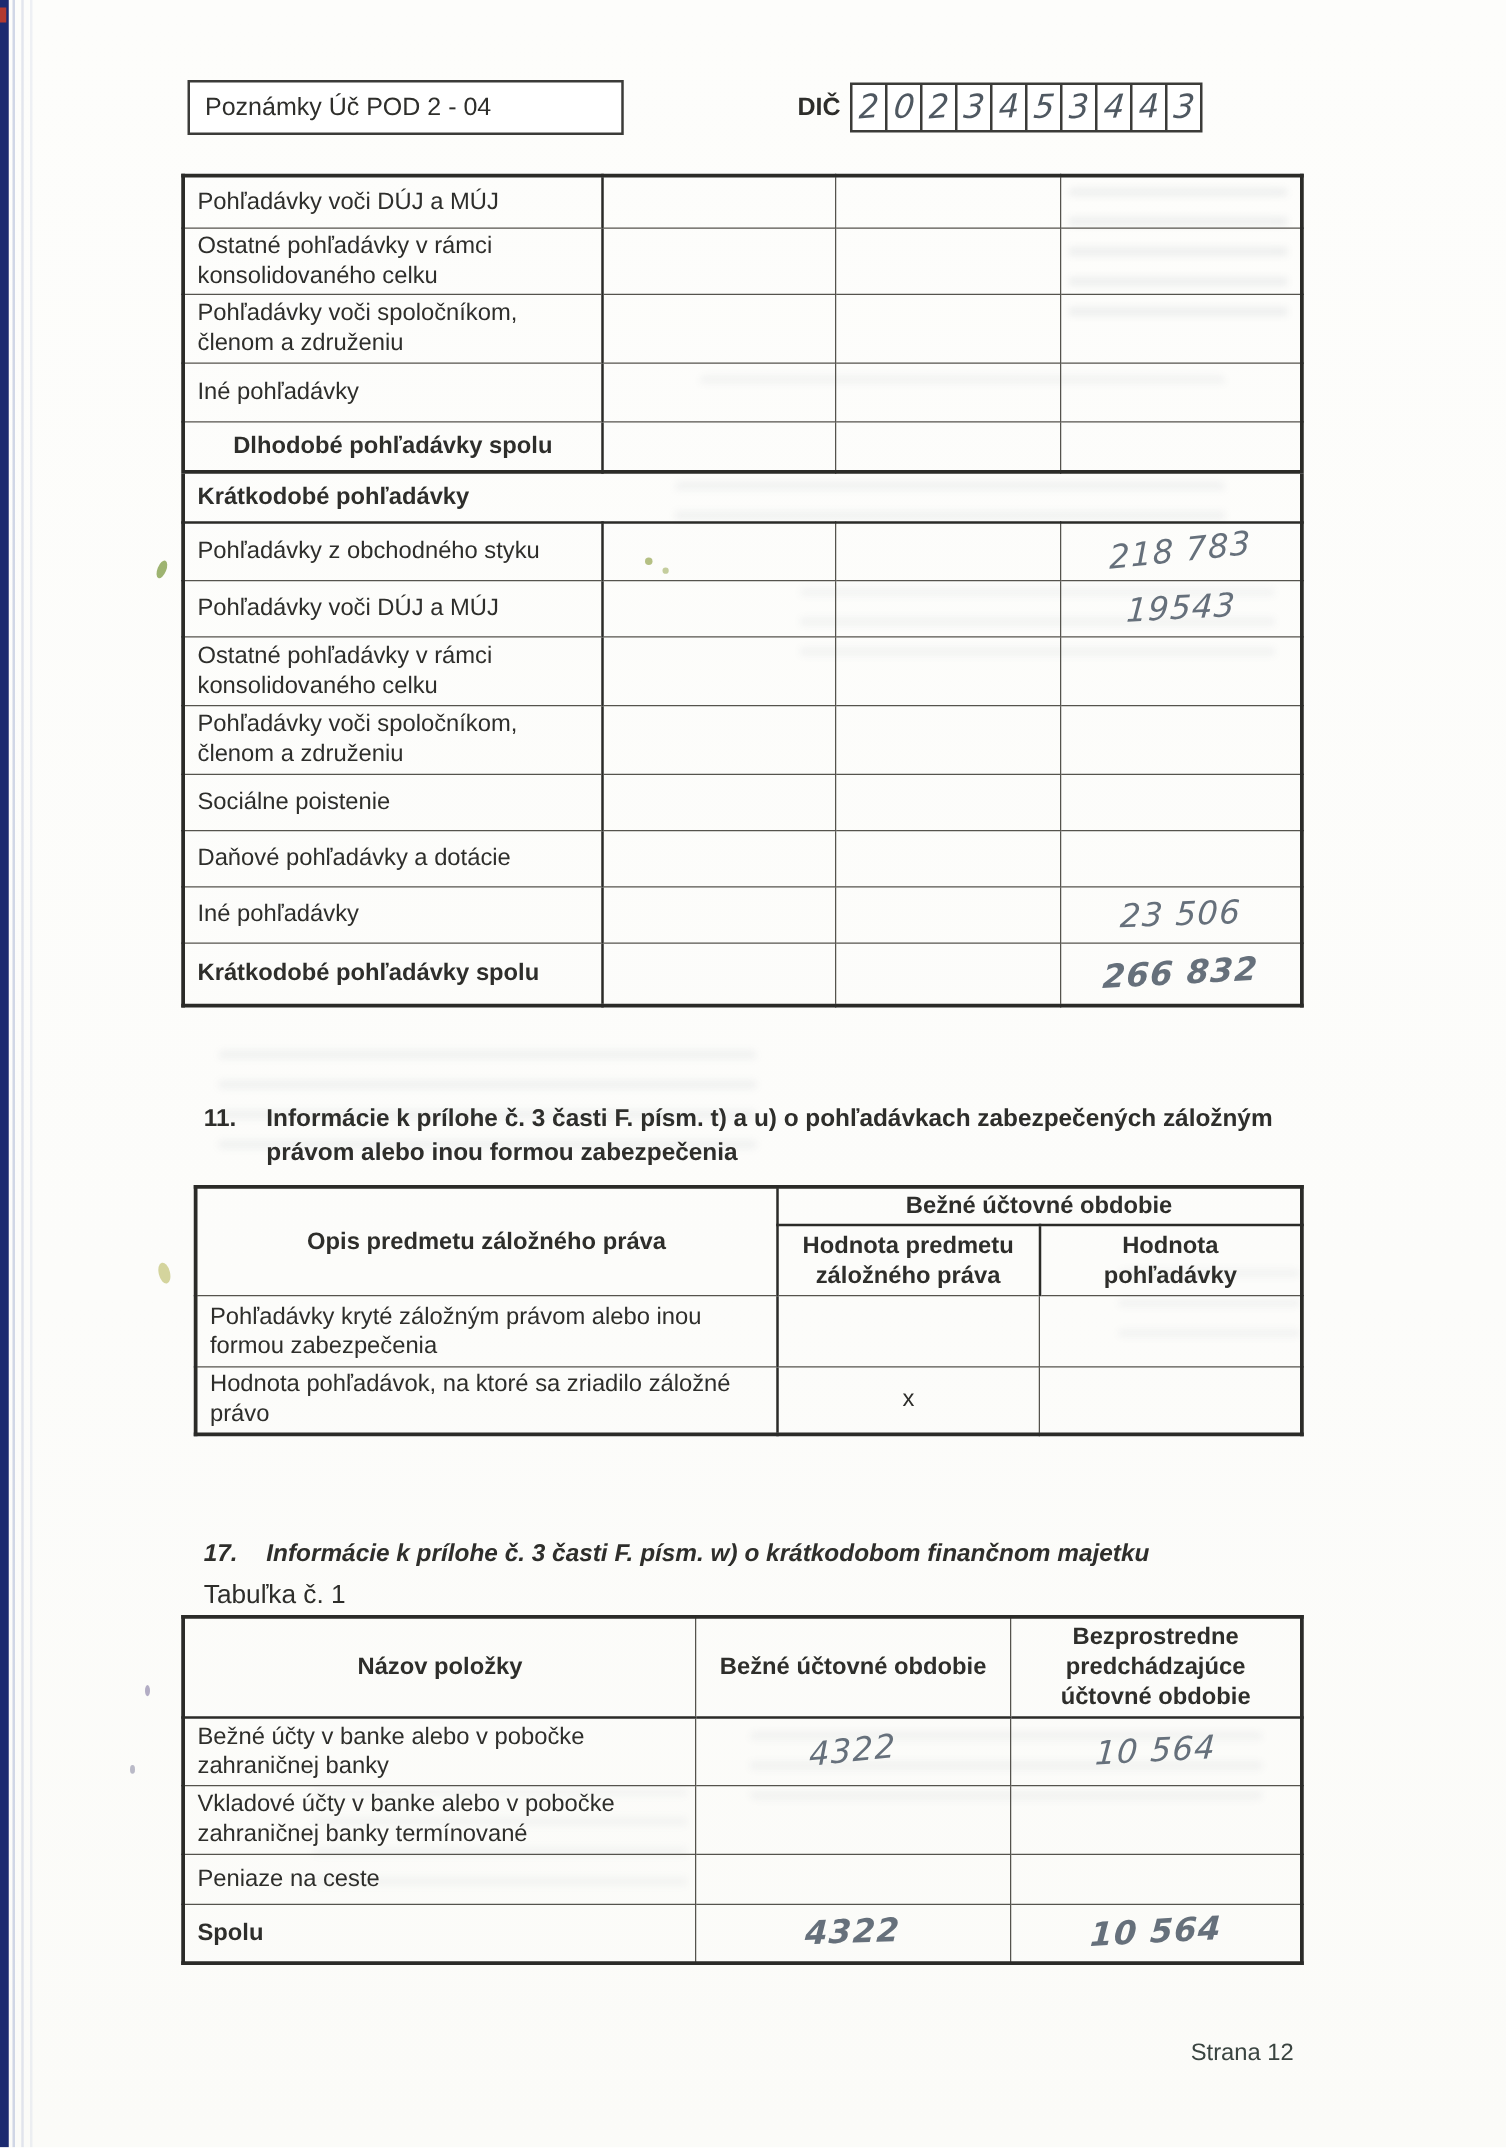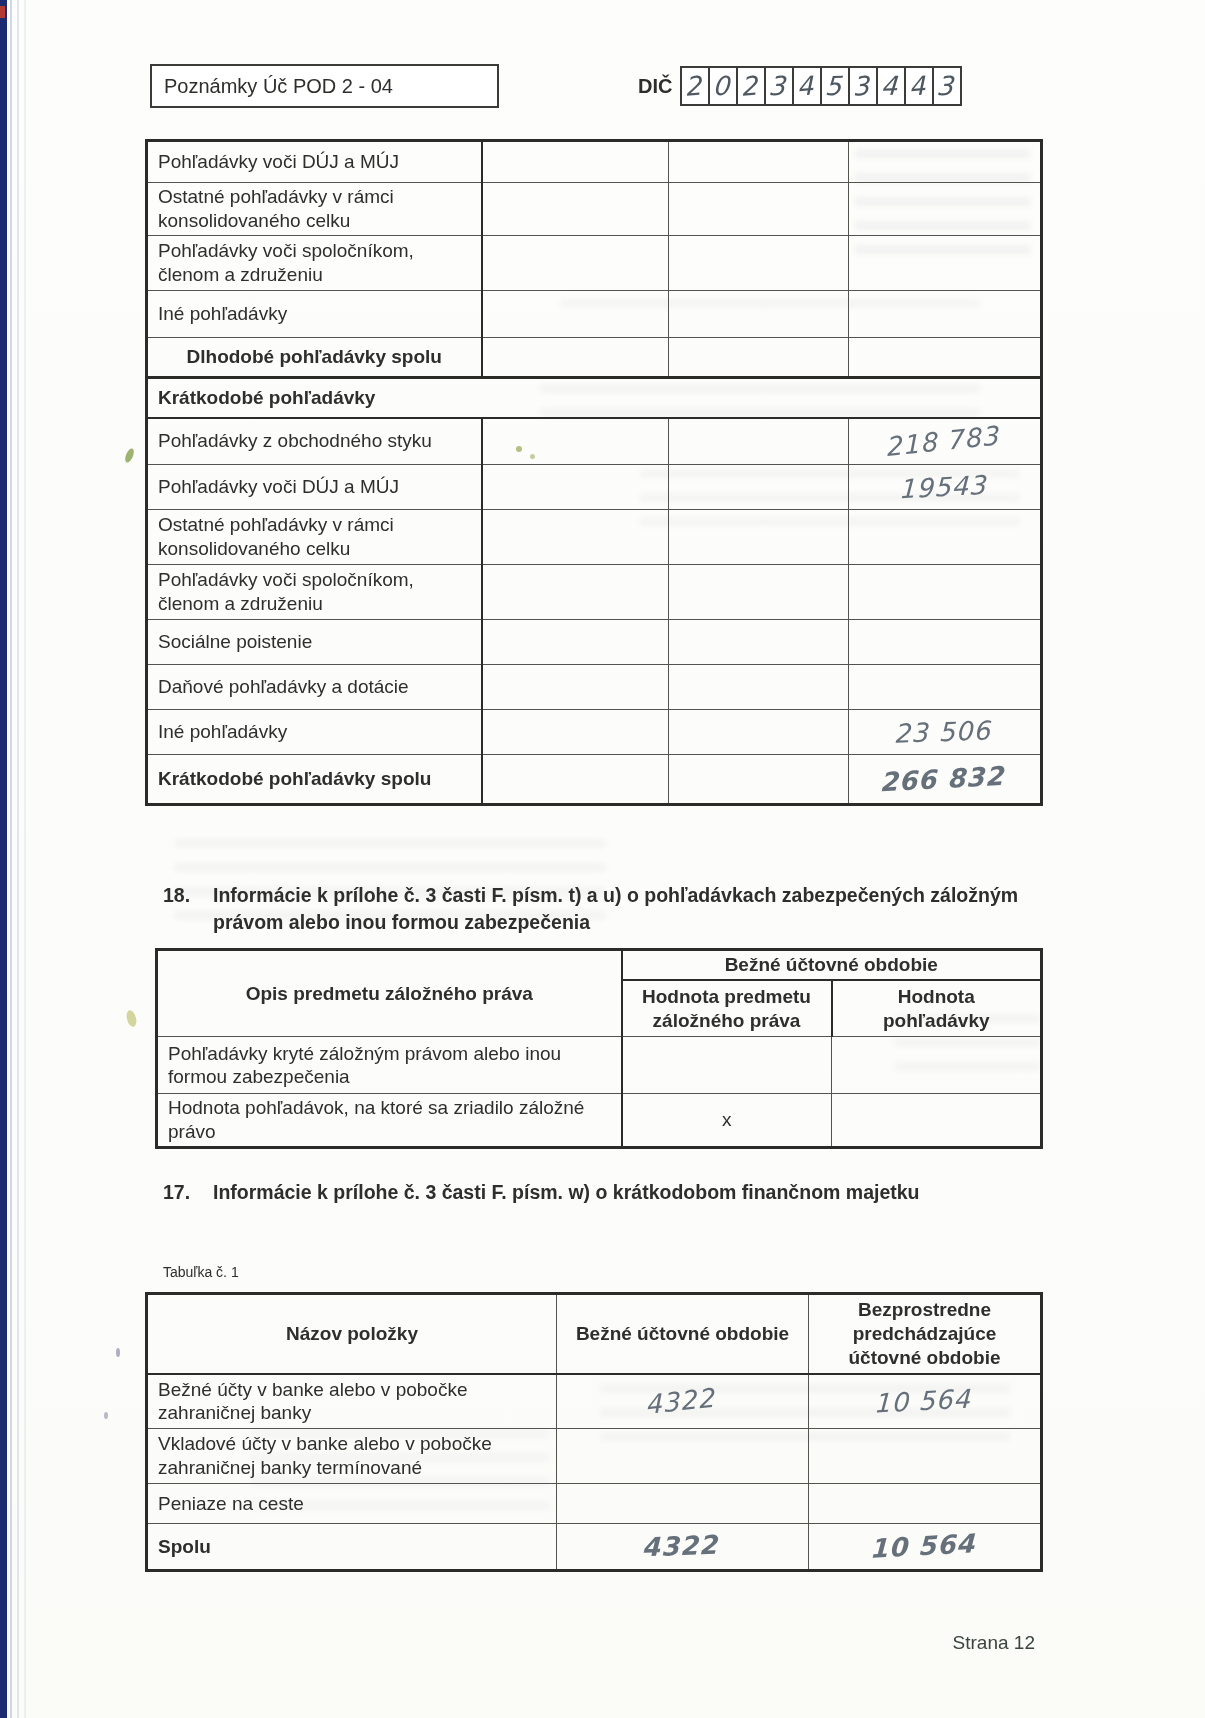--- a/index.html
+++ b/index.html
@@ -45,21 +45,21 @@
   .hw { display:inline-block; font-family:"DejaVu Sans", sans-serif; font-style:italic;
     font-size:26px; color:#66707b; letter-spacing:1px; white-space:nowrap; }
   .r1 { transform:rotate(-6deg) skewX(-6deg); }
   .r2 { transform:rotate(-3deg) skewX(-7deg); }
   .r3 { transform:rotate(-2deg) skewX(-5deg); }
 
   
   .sec { position:absolute; display:flex; font-weight:bold; font-size:19.5px; line-height:1.4; }
   .sec-num { width:38px; flex:none; }
   .sec-text { flex:1;margin-left:12px; }
-  .subtitle { position:absolute; font-size:14px;text-align:center; }
+  .subtitle { position:absolute; font-size:21px;text-align:center; }
 
   .t16 td { font-size:19px; }
   .t16 .hdr { font-weight:bold; text-align:center; }
   .t16 td.per { border-bottom:2px solid #2b2b28; }
   .t16 td:first-child { border-right:2px solid #2b2b28; }
 
   .t17 .hdr { font-weight:bold; text-align:center; }
   .t17 tr.header td { border-bottom:2px solid #2b2b28; }
 
   .footer { position:absolute; left:935px; top:1632px; width:100px; text-align:right;
@@ -224,21 +224,21 @@
     <tr style="height:50px" class="bold">
       <td class="lbl">Krátkodobé pohľadávky spolu</td>
       <td class="val"></td>
           <td class="val"></td>
       <td class="val"><span class="hw r2">266 832</span></td>
     </tr>
   </tbody>
     </table>
 
   <div class="sec" style="left:163px; top:882px; width:882px;">
-    <span class="sec-num">18.</span>
+    <span class="sec-num">11.</span>
     <span class="sec-text">Informácie k prílohe č. 3 časti F. písm. t) a u) o pohľadávkach zabezpečených záložným právom alebo inou formou zabezpečenia</span>
   </div>
 
   <table class="t t16" style="left:155px; top:948px; width:885px;">
     <colgroup>
         <col style="width:465px">
         <col style="width:210px">
         <col style="width:210px">
       </colgroup>
     <tbody>
@@ -256,21 +256,21 @@
           <td class="val"></td>
     </tr>
     <tr style="height:40px">
       <td class="lbl">Hodnota pohľadávok, na ktoré sa zriadilo záložné právo</td>
       <td class="val">x</td>
       <td class="val"></td>
     </tr>
   </tbody>
     </table>
 
-  <div class="sec" style="left:163px; top:1179px; width:882px;">
+  <div class="sec" style="left:163px; top:1230px; width:882px;font-style:italic;">
     <span class="sec-num">17.</span>
     <span class="sec-text">Informácie k prílohe č. 3 časti F. písm. w) o krátkodobom finančnom majetku</span>
   </div>
   <div class="subtitle" style="left:163px; top:1264px;">Tabuľka č. 1</div>
 
   <table class="t t17" style="left:145px; top:1292px; width:895px;">
     <colgroup>
         <col style="width:410px">
         <col style="width:252px">
         <col style="width:233px">

